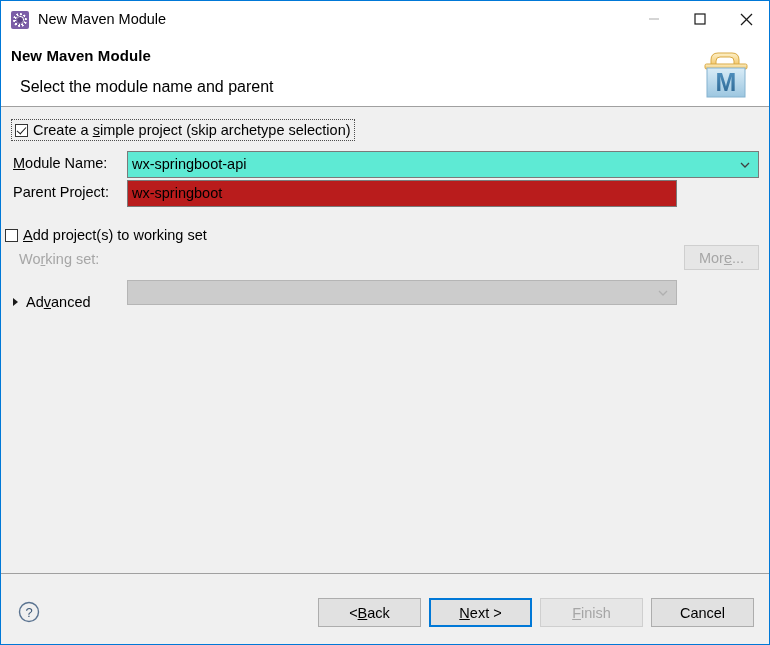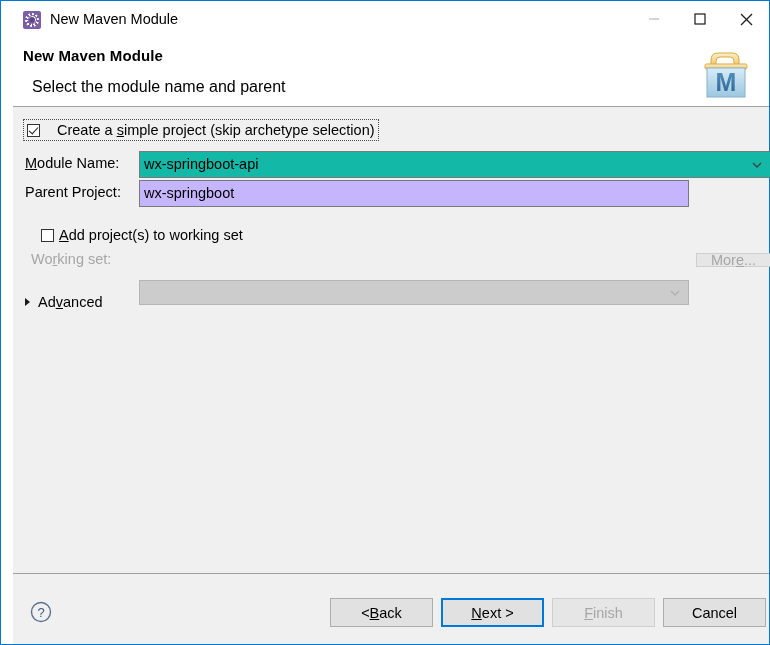--- a/index.html
+++ b/index.html
@@ -18,21 +18,20 @@
   #dialog-window {
     position: absolute;
     left: 0; top: 0;
     width: 770px;
     height: 645px;
     box-sizing: border-box;
     border: 1px solid #0078d7;
     background: #ffffff;
     display: flex;
     flex-direction: column;
-    padding-left: 12px;
   }
 
   
   #title-bar {
     height: 37px;
     flex: 0 0 37px;
     background: #ffffff;
     display: flex;
     align-items: center;
     position: relative;
@@ -175,30 +174,30 @@
     font-size: 14.5px;
     color: #000000;
     white-space: nowrap;
   }
   .field-label.disabled { color: #a6a6a6; }
 
   
   .text-input {
     box-sizing: border-box;
     border: 1px solid #7a7a7a;
-    background: #14b8a6;
+    background: #5eead4;
     font-family: "Liberation Sans", sans-serif;
     font-size: 14.5px;
     color: #000000;
     padding: 0 4px;
     line-height: 24px;
     white-space: nowrap;
     overflow: hidden;
   }
-  .text-input.readonly { background: #c4b5fd; }
+  .text-input.readonly { background: #b91c1c; }
   .text-input.disabled { background: #cccccc; border-color: #b5b5b5; color: #a6a6a6; }
 
   .combo {
     position: relative;
   }
   .combo .chev {
     position: absolute;
     right: 8px;
     top: 50%;
     transform: translateY(-50%);
@@ -323,56 +322,56 @@
       <path d="M16 14 q0 -7 7 -7 h14 q7 0 7 7 v6 h-5 v-5 q0 -4 -4 -4 h-10 q-4 0 -4 4 v5 h-5 z" fill="url(#gFolder)" stroke="#d8a945" stroke-width="1"></path>
       <rect x="10" y="18" width="42" height="5" rx="1.5" fill="url(#gFolder)" stroke="#d8a945" stroke-width="1"></rect>
 
       <rect x="12" y="22" width="38" height="29" fill="url(#gBox)" stroke="#84b2cf" stroke-width="1"></rect>
       <text x="31" y="45" font-family="Liberation Sans, sans-serif" font-size="25" font-weight="bold" fill="url(#gM)" text-anchor="middle">M</text>
     </svg>
   </div>
 
   <div id="content-area">
 
-    <div class="row focus-dotted" style="left:12px; top:14px; display:flex; align-items:center; padding:1px 2px;gap:12px;">
+    <div class="row focus-dotted" style="left:12px; top:14px; display:flex; align-items:center; padding:1px 2px;">
       <span class="cb-box checked"></span>
       <span class="cb-label"><span>Create a </span><span class="mn">s</span><span>imple project (skip archetype selection)</span></span>
     </div>
 
     <div class="row field-label" style="left:12px; top:48px;"><span class="mn">M</span><span>odule Name:</span></div>
 
     <div class="row combo text-input" style="left:126px; top:44px; width:632px; height:27px; line-height:25px;">
       <span>wx-springboot-api</span>
       <svg class="chev" viewBox="0 0 10 10">
         <polyline points="1,3 5,7 9,3" fill="none" stroke="#404040" stroke-width="1.3"></polyline>
       </svg>
     </div>
 
     <div class="row field-label" style="left:12px; top:77px;">Parent Project:</div>
 
     <div class="row text-input readonly" style="left:126px; top:73px; width:550px; height:27px; line-height:25px;">
       <span>wx-springboot</span>
     </div>
 
 
-    <div class="row" style="left:28px; top:120px; display:flex; align-items:center;justify-content:center;">
+    <div class="row" style="left:4px; top:120px; display:flex; align-items:center;justify-content:center;">
       <span class="cb-box"></span>
       <span class="cb-label"><span></span><span class="mn">A</span><span>dd project(s) to working set</span></span>
     </div>
 
     <div class="row field-label disabled" style="left:18px; top:144px;"><span>Wo</span><span class="mn">r</span><span>king set:</span></div>
 
     <div class="row combo text-input disabled" style="left:126px; top:146px; width:550px; height:25px; line-height:23px;">
       <span></span>
       <svg class="chev" viewBox="0 0 10 10">
         <polyline points="1,3 5,7 9,3" fill="none" stroke="#b0b0b0" stroke-width="1.3"></polyline>
       </svg>
     </div>
 
-    <div class="row btn disabled" style="left:683px; top:146px; width:75px; height:14px;">
+    <div class="row btn disabled" style="left:683px; top:138px; width:75px; height:25px;">
         <span>Mor</span>
         <span class="mn">e</span>
         <span>...</span>
       </div>
 
     <div class="row" id="advanced-row" style="left:12px; top:187px;">
       <span id="advanced-arrow"></span>
       <span id="advanced-label"><span>Ad</span><span class="mn">v</span><span>anced</span></span>
     </div>
 

